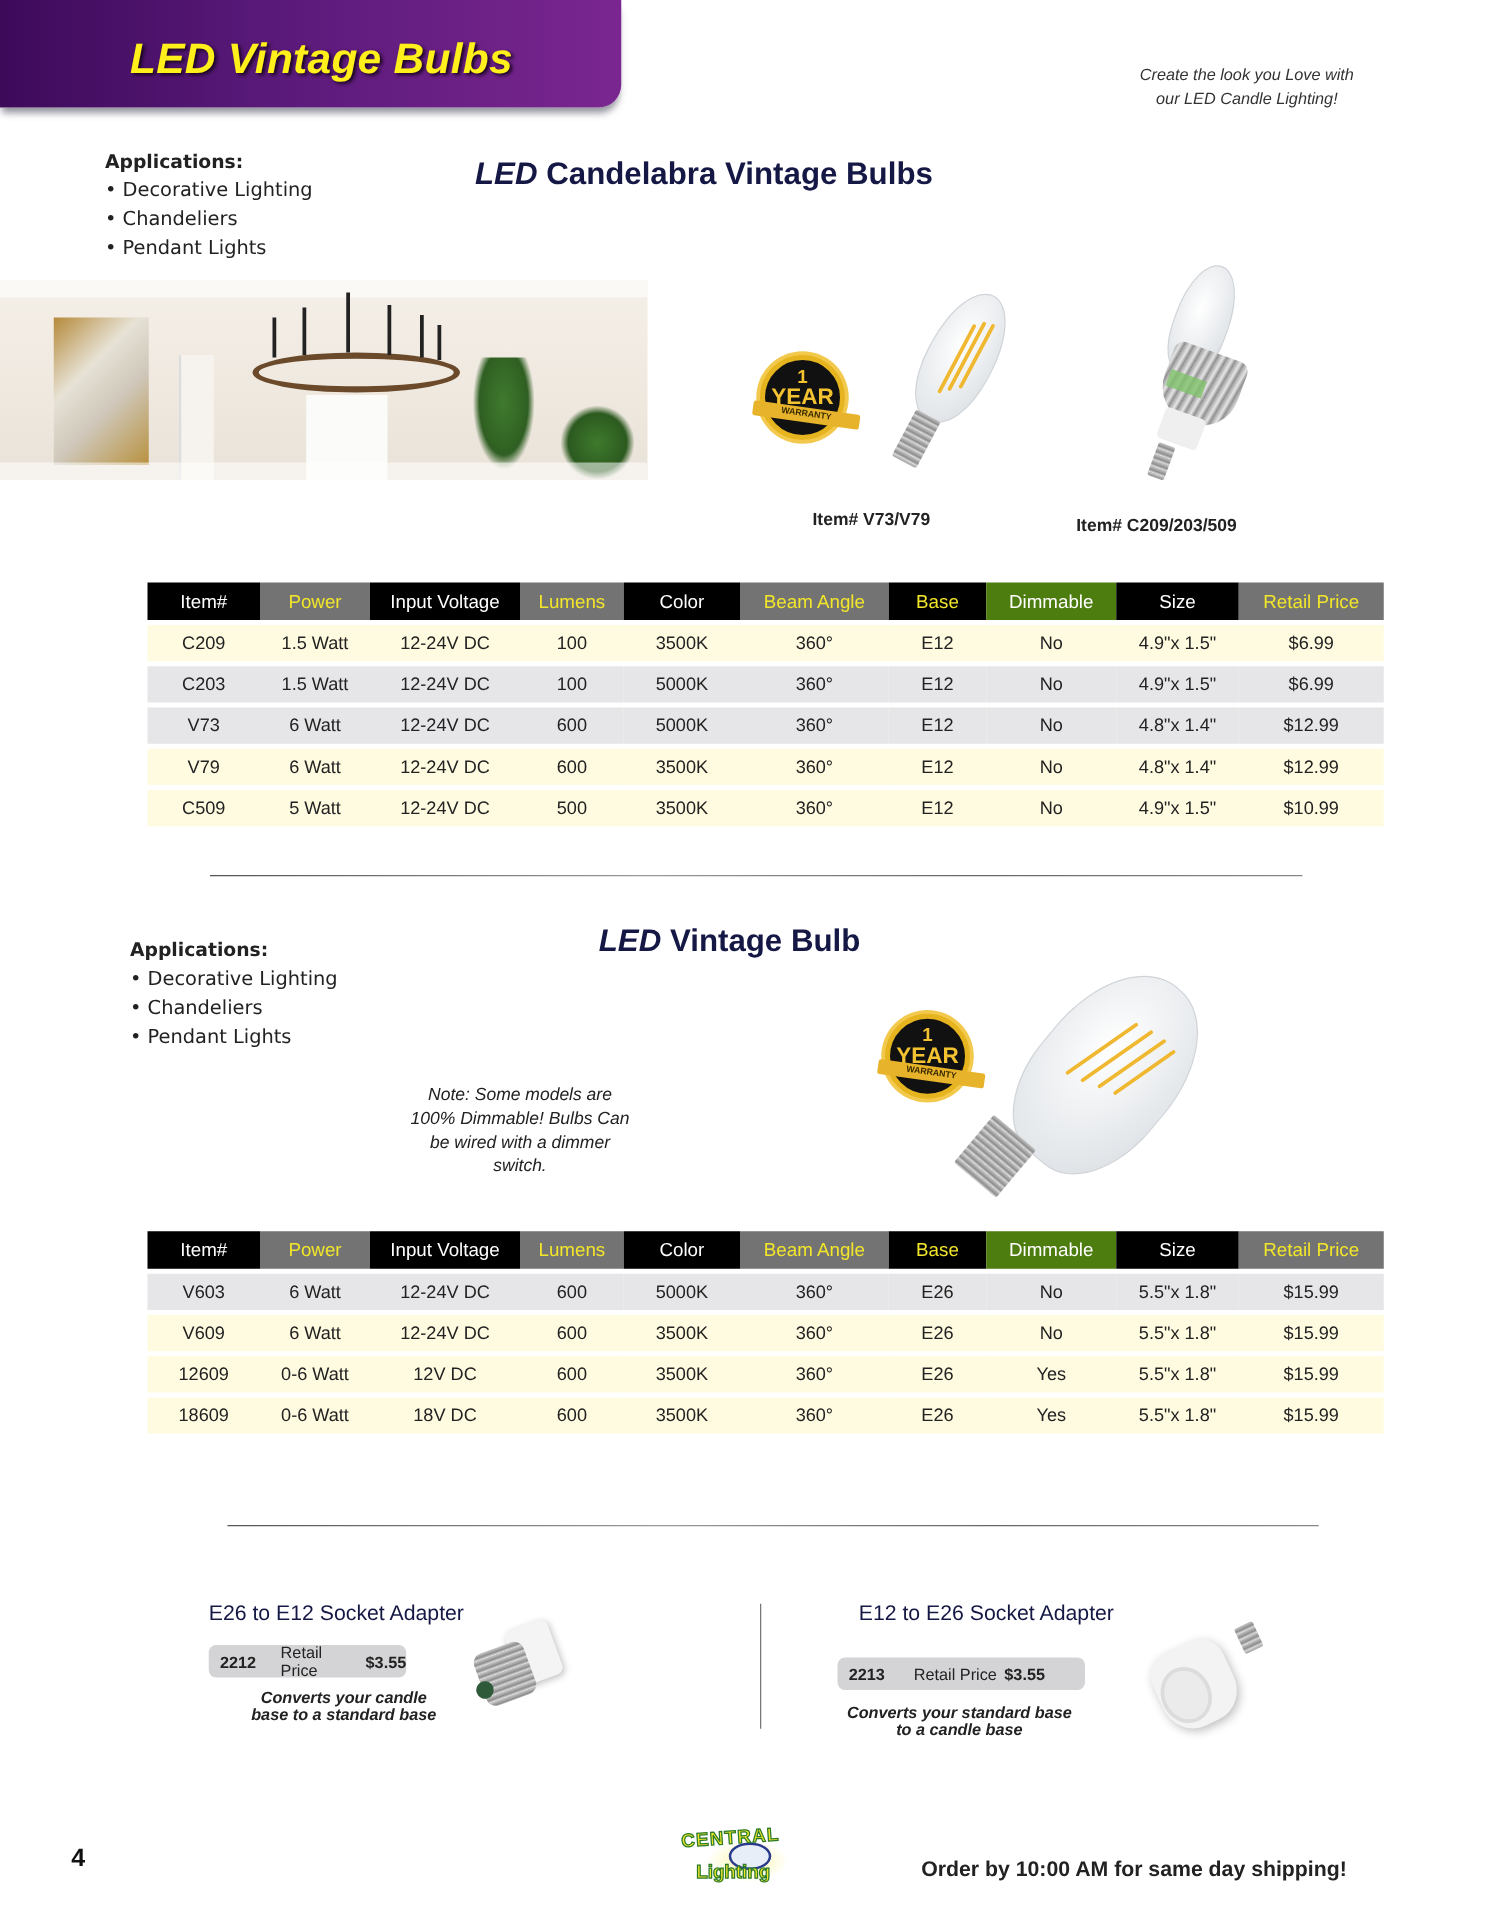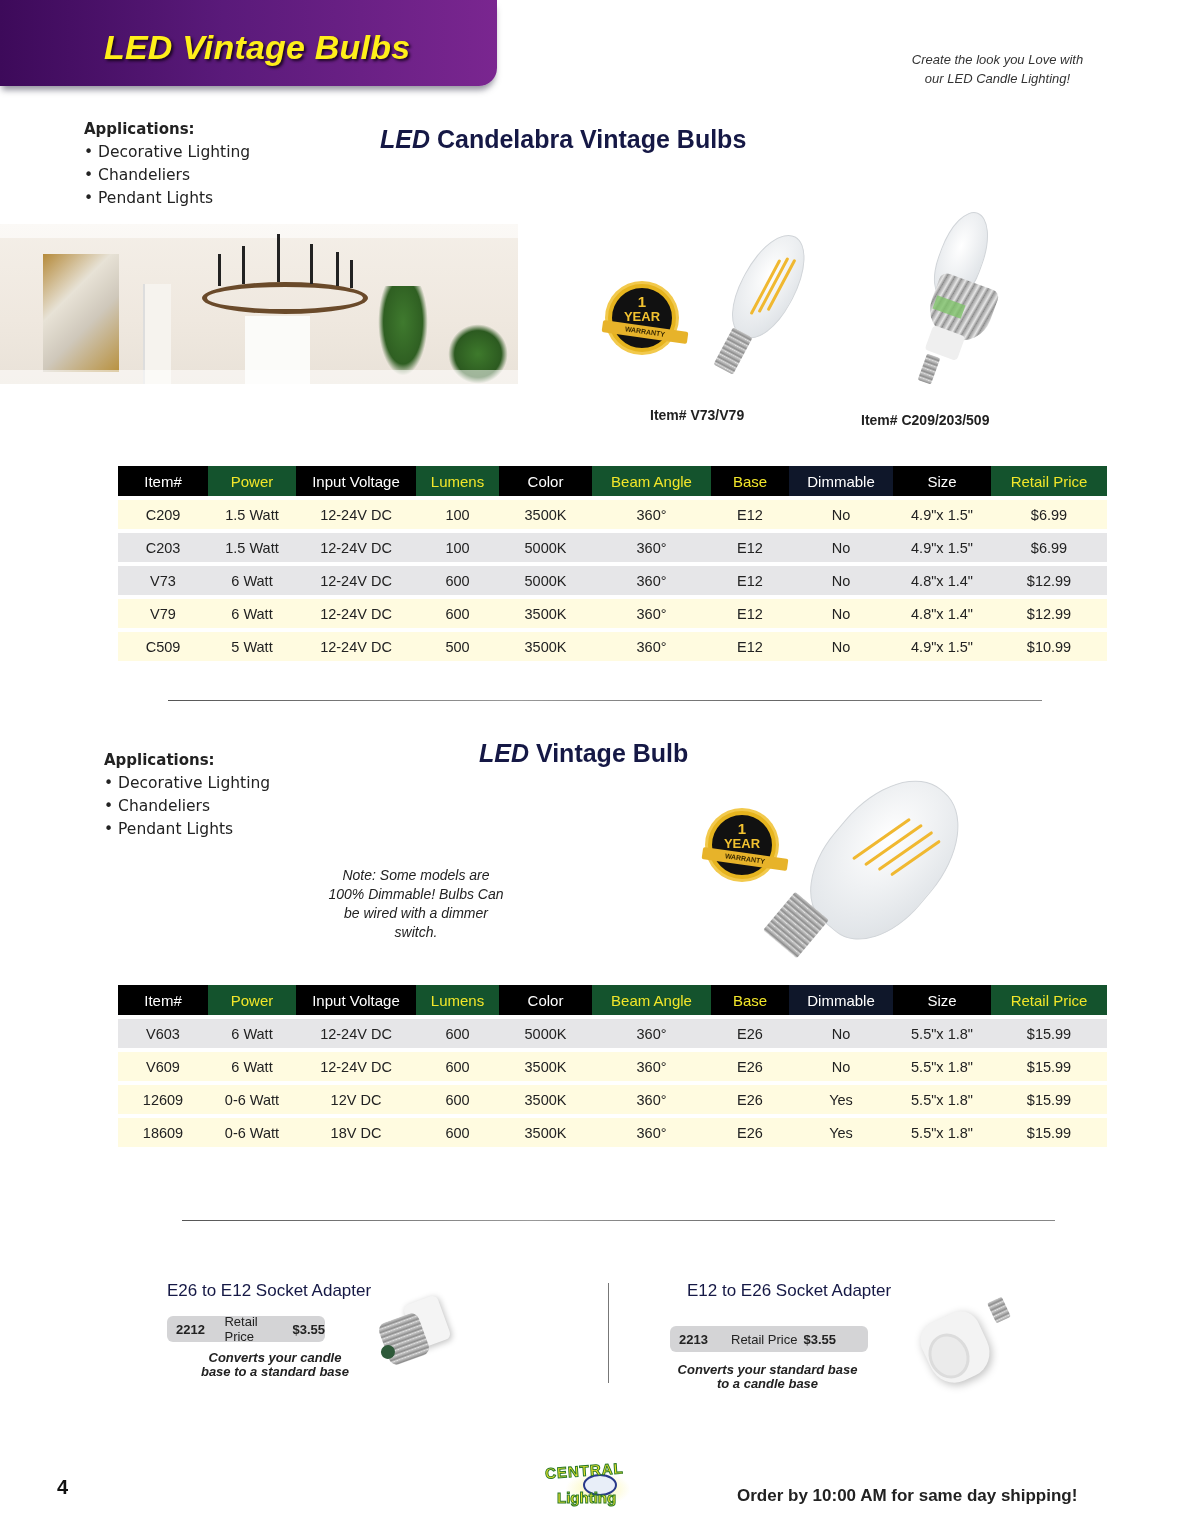--- a/index.html
+++ b/index.html
@@ -52,42 +52,42 @@
   .room .fadetop { position:absolute; left:0; top:0; width:518px; height:14px; background: rgba(255,255,255,0.6); }
 
   
   .badge {
     width: 60px; height: 60px; border-radius: 50%;
     background: #111; border: 4px solid #e6b41e;
     box-shadow: 0 0 0 3px #f2c94c;
     color: #f2c230; text-align: center; font-weight: bold;
   }
   .badge .n { font-size: 15px; line-height: 16px; margin-top: 6px; display:block; }
-  .badge .y { font-size: 13px; line-height: 14px; display:block; }
+  .badge .y { font-size: 18px; line-height: 14px; display:block; }
   .badge .ribbon {
     position: absolute; left: -10px; top: 38px; width: 86px; height: 12px;
     background: #e7b32a; color: #3a2a00; font-size: 7px; line-height: 12px;
     transform: rotate(8deg); border-radius: 2px;
   }
 
   
   .bulb-glass { position:absolute; background: radial-gradient(ellipse at 40% 40%, rgba(255,255,255,0.95), rgba(215,220,225,0.7) 70%, rgba(190,195,200,0.6)); border:1px solid #d0d4d8; }
   .filament { position:absolute; width:3px; background:#f0b830; border-radius:2px; }
   .screw { position:absolute; background: repeating-linear-gradient(180deg,#c9c9c9 0px,#8d8d8d 3px,#e2e2e2 5px); border-radius:2px; }
 
   .item-caption { font-size: 14px; font-weight: bold; color: #222; }
 
   
   .spec-table { border-collapse: separate; border-spacing: 0 4px; font-size: 14.5px; }
   .spec-table th {
     height: 30px; padding: 0; font-weight: normal; text-align: center; font-size: 15px;
   }
   .spec-table th.k { background: #000; color: #fff; }
-  .spec-table th.b { background: #14532d; color: #f2e62a; }
-  .spec-table th.bw { background: #0f172a; color: #ffffff; margin-left: 48px; }
+  .spec-table th.b { background: #737373; color: #f2e62a; }
+  .spec-table th.bw { background: #4d7c0f; color: #ffffff; margin-left: 48px; }
   .spec-table th.ky { background: #000; color: #f2e62a; margin-top: 42px; }
   .spec-table td { height: 29px; padding: 0; text-align: center; color: #222; }
   .spec-table tr.y td { background: #fffbe0; }
   .spec-table tr.g td { background: #e6e6e8; }
 
   .divider { height: 1px; background: linear-gradient(90deg,#555,#999 40%,#666 70%,#888); }
 
   .note { font-size: 14px; font-style: italic; color: #222; text-align: center; line-height: 19px; }
 
   

